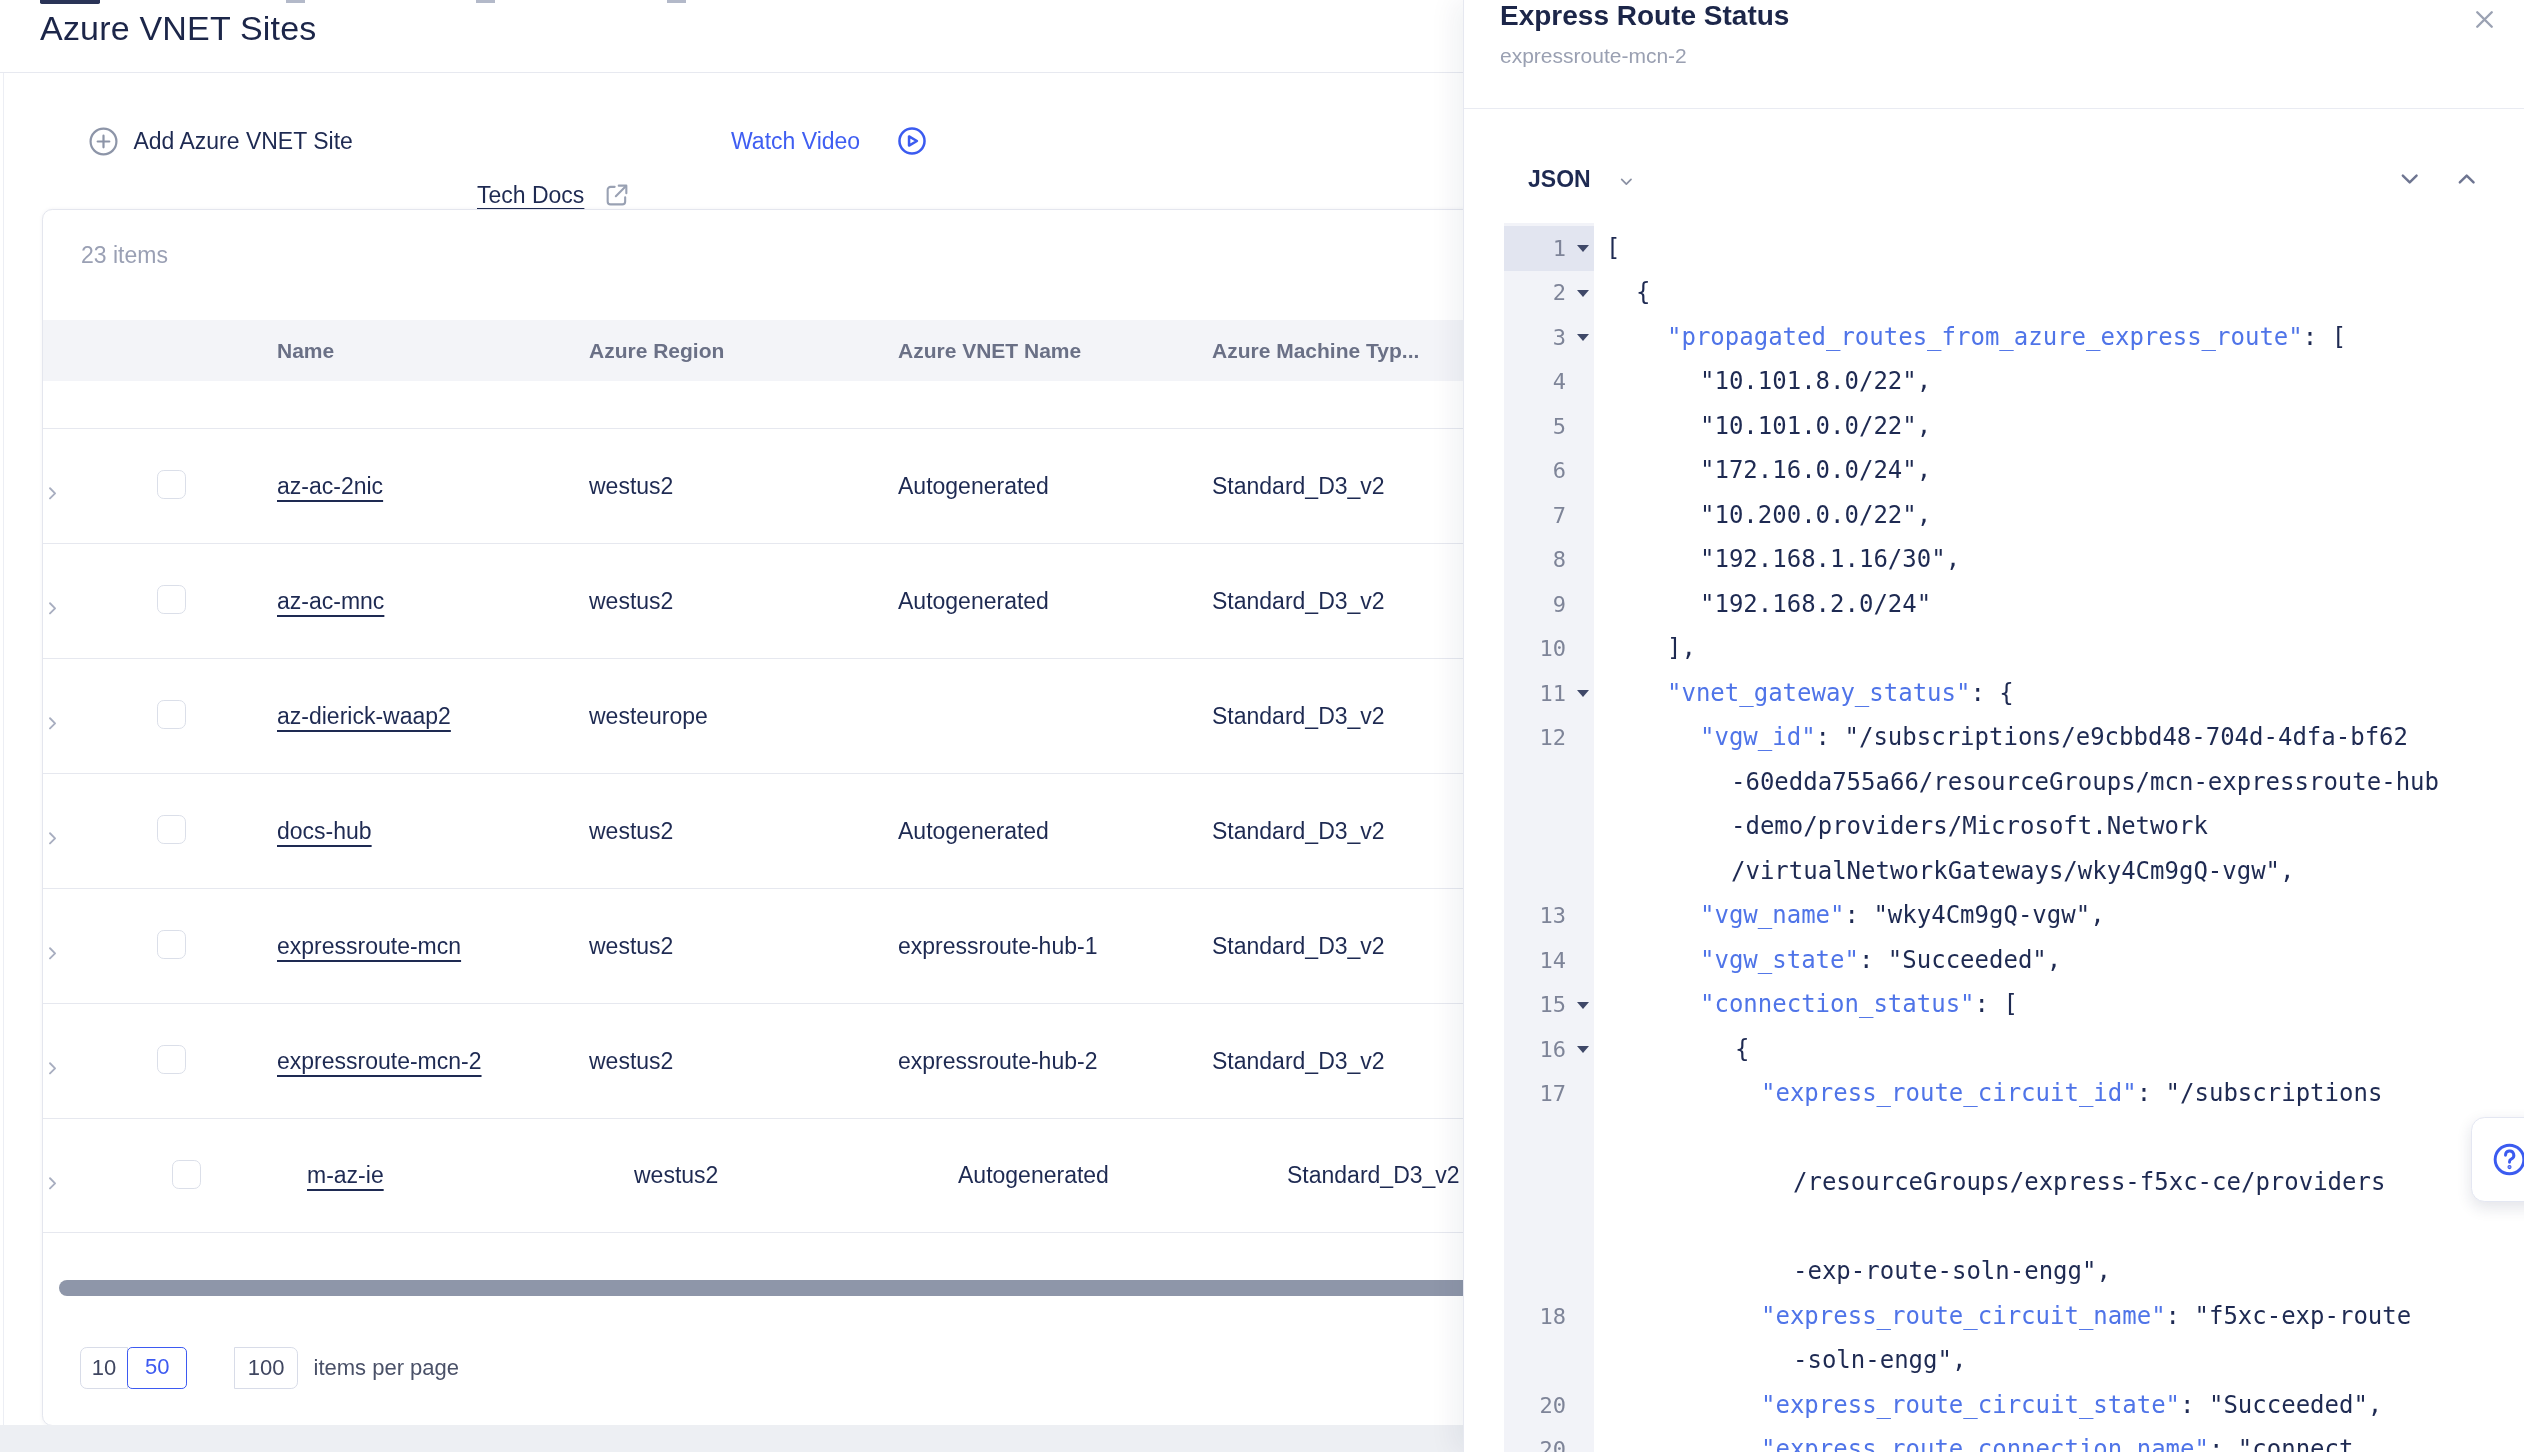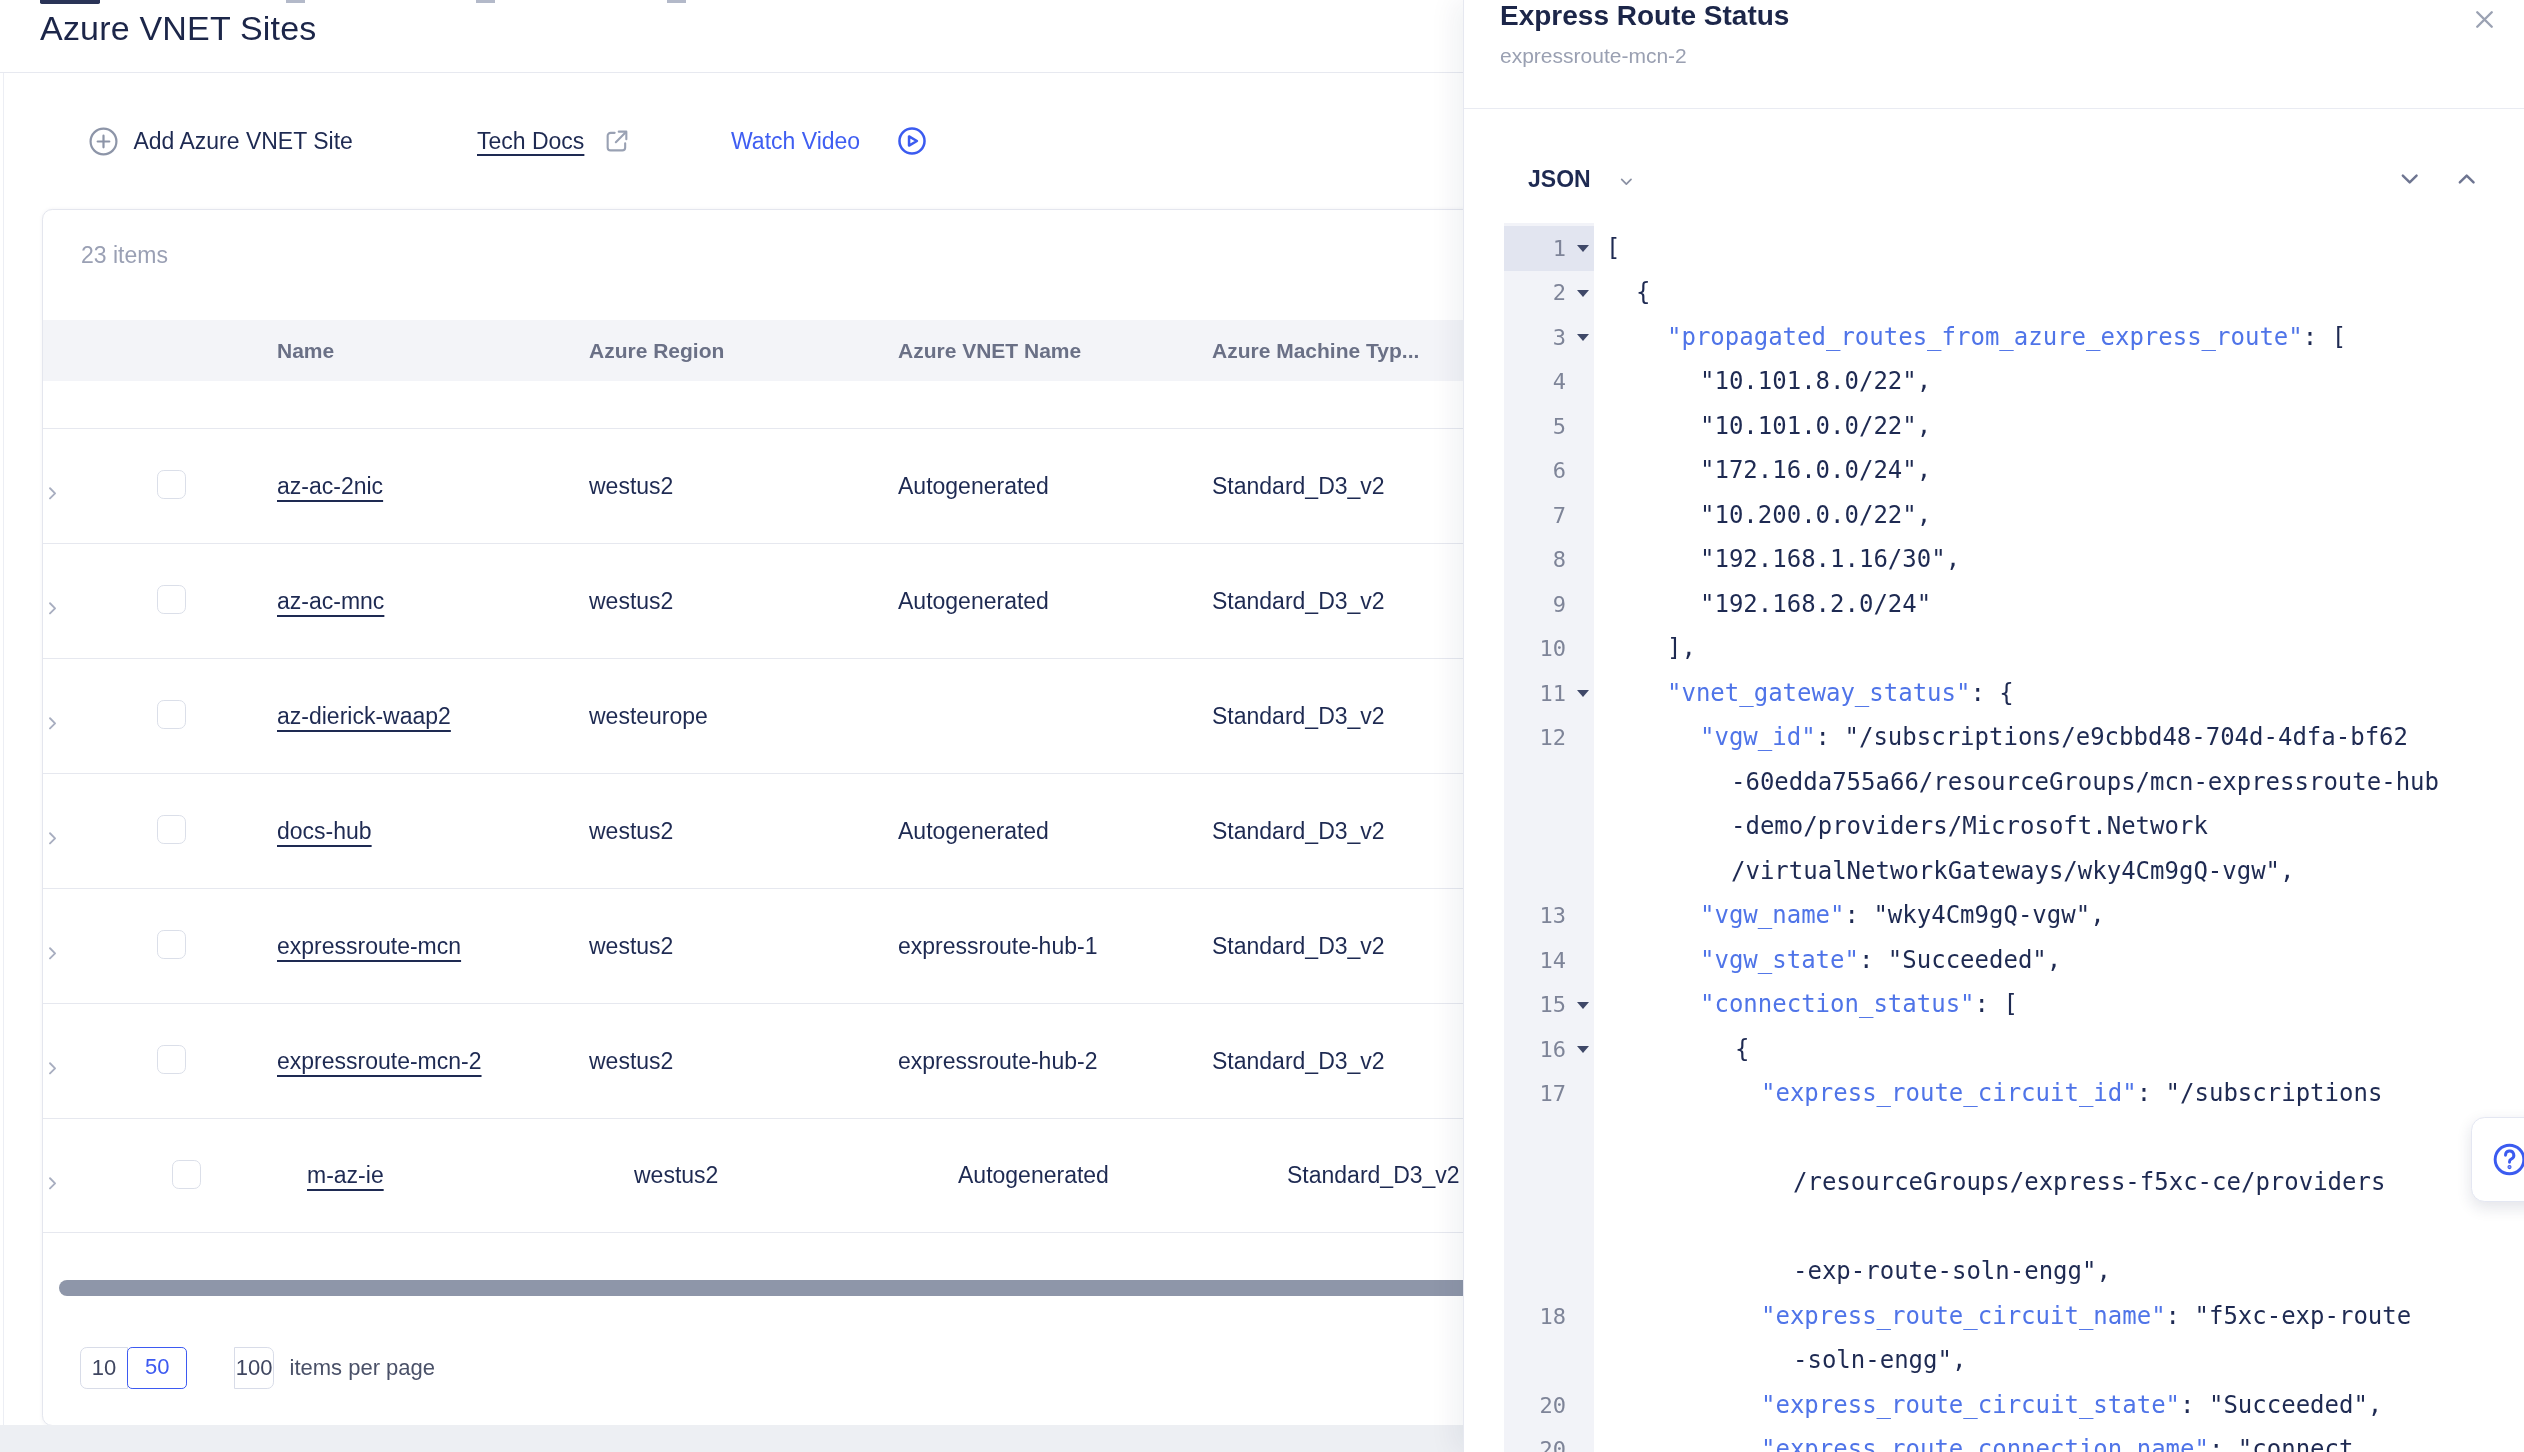--- a/index.html
+++ b/index.html
@@ -13,21 +13,21 @@
   .tab-remnant { top:0; height:4.2px; background:#2a3457; border-radius:0 0 1.7px 1.7px; }
   .tab-dash { top:0; height:2.5px; background:#b3b9c9; }
   #page-title { left:40px; top:8.5px; font-size:34px; font-weight:500; color:#1c2649; letter-spacing:0.2px; }
   #page-divider { left:0; top:72px; width:1465px; height:0.8px; background:#e7e9f0; }
   #left-edge-line { left:3.4px; top:73px; width:0.8px; height:1379px; background:#eceef4; }
 
   #toolbar { left:0; top:73px; width:1465px; height:136px; }
   .tb-item { top:0; height:136px; display:flex; align-items:center; }
   #add-btn { left:88px; gap:14.4px; color:#1e2a52; font-size:23px; cursor:pointer; }
   #add-icon { color:#8d95a8; }
-  #techdocs { left:477px; gap:18.7px; }
+  #techdocs { left:477px; gap:18.7px;align-items:flex-end; }
   #techdocs a { color:#1e2a52; font-size:23px; text-decoration:underline; text-underline-offset:5.1px; }
   #ext-icon { color:#99a1b3; }
   #watchvideo { left:731px; gap:36px; }
   #watchvideo a { color:#3f5ef2; font-size:23px; text-decoration:none; }
   #play-icon { color:#3b5bf0; }
 
   
   #card { left:42px; top:209px; width:1449px; height:1217px; background:#fff;
     border:0.8px solid #e4e6ee; border-radius:10.2px; box-shadow:0 0.8px 4.2px rgba(25,35,70,.05);
     overflow:hidden; }
@@ -213,21 +213,21 @@
           <div class="cell">westus2</div>
           <div class="cell">Autogenerated</div>
           <div class="cell">Standard_D3_v2</div>
         </div>
       </div>
     <div id="hscroll" class="abs"></div>
     <div id="pagination" class="abs">
       <span id="pg-buttons" style="display:flex;">
           <span class="pgbtn first" style="width: 48px;">10</span>
           <span class="pgbtn sel" style="width: 60px;">50</span>
-          <span class="pgbtn last" style="width: 40px; margin-left: 47px;">100</span>
+          <span class="pgbtn last" style="width: 64px; margin-left: 47px;">100</span>
         </span>
       <span id="pp-label">items per page</span>
     </div>
   </div>
   <div id="footer-strip" class="abs"></div>
 </div>
 
 <div id="panel" class="abs">
   <div id="panel-title" class="abs">Express Route Status</div>
   <div id="panel-subtitle" class="abs">expressroute-mcn-2</div>

